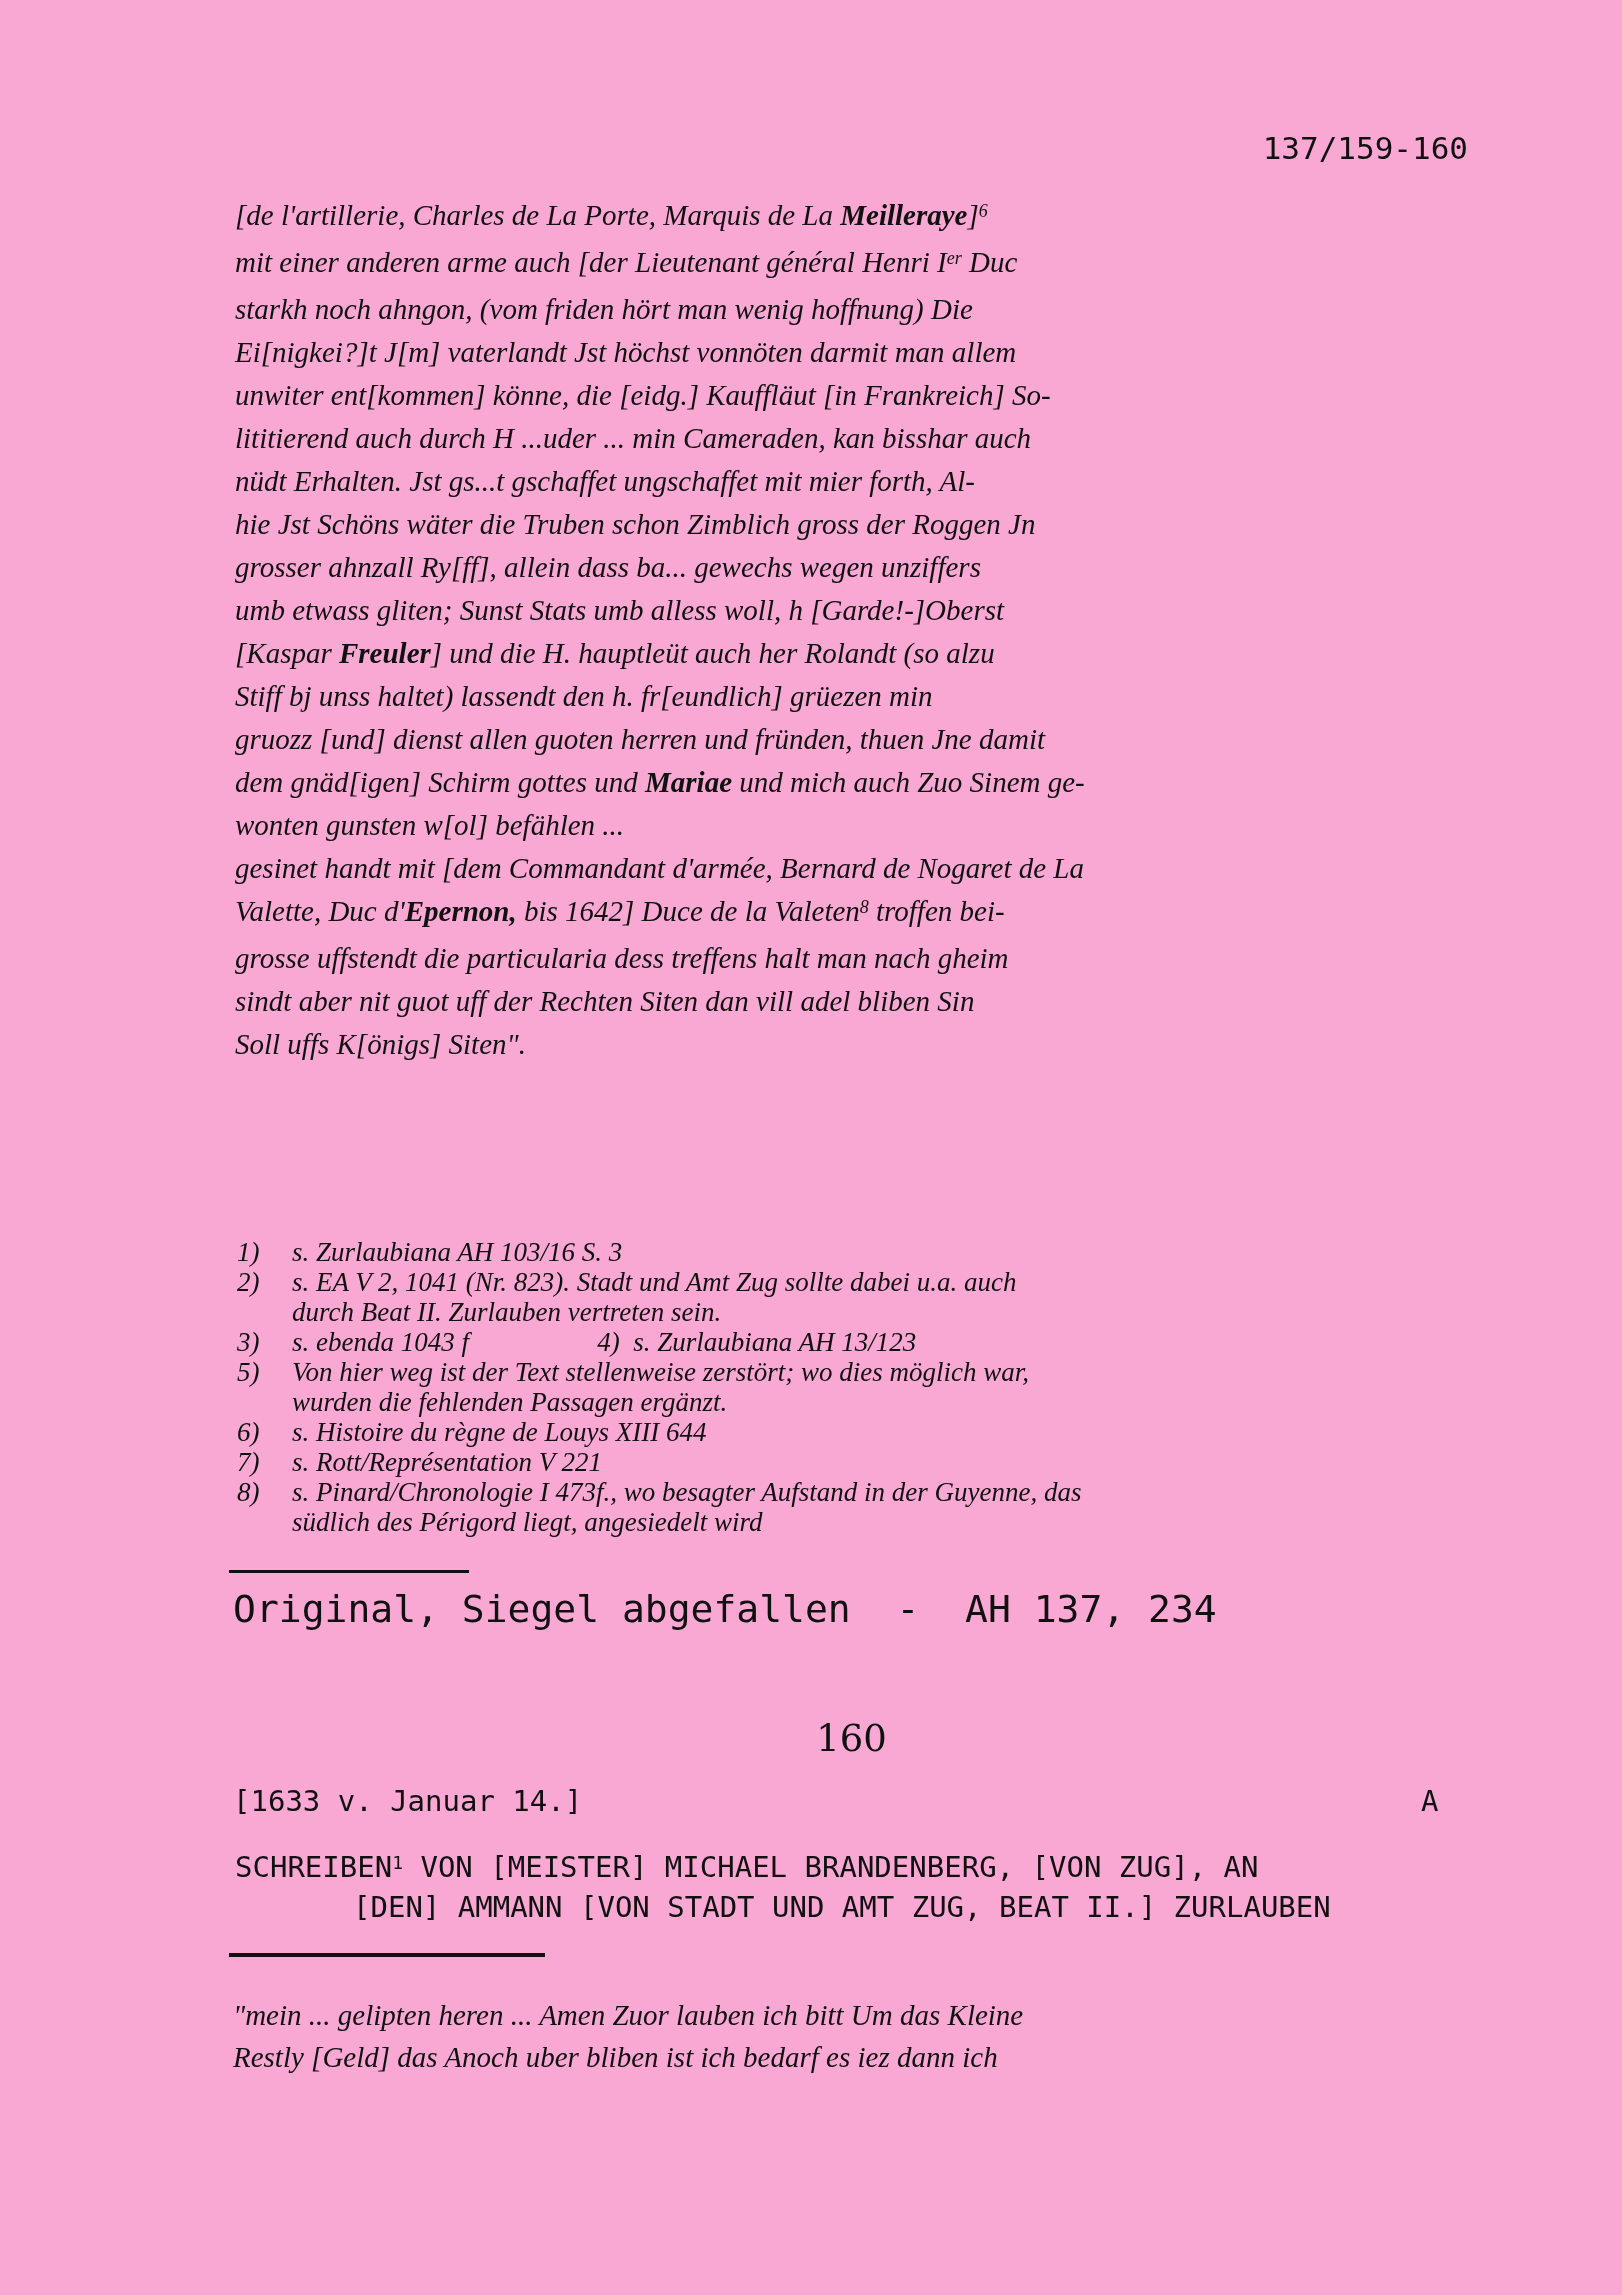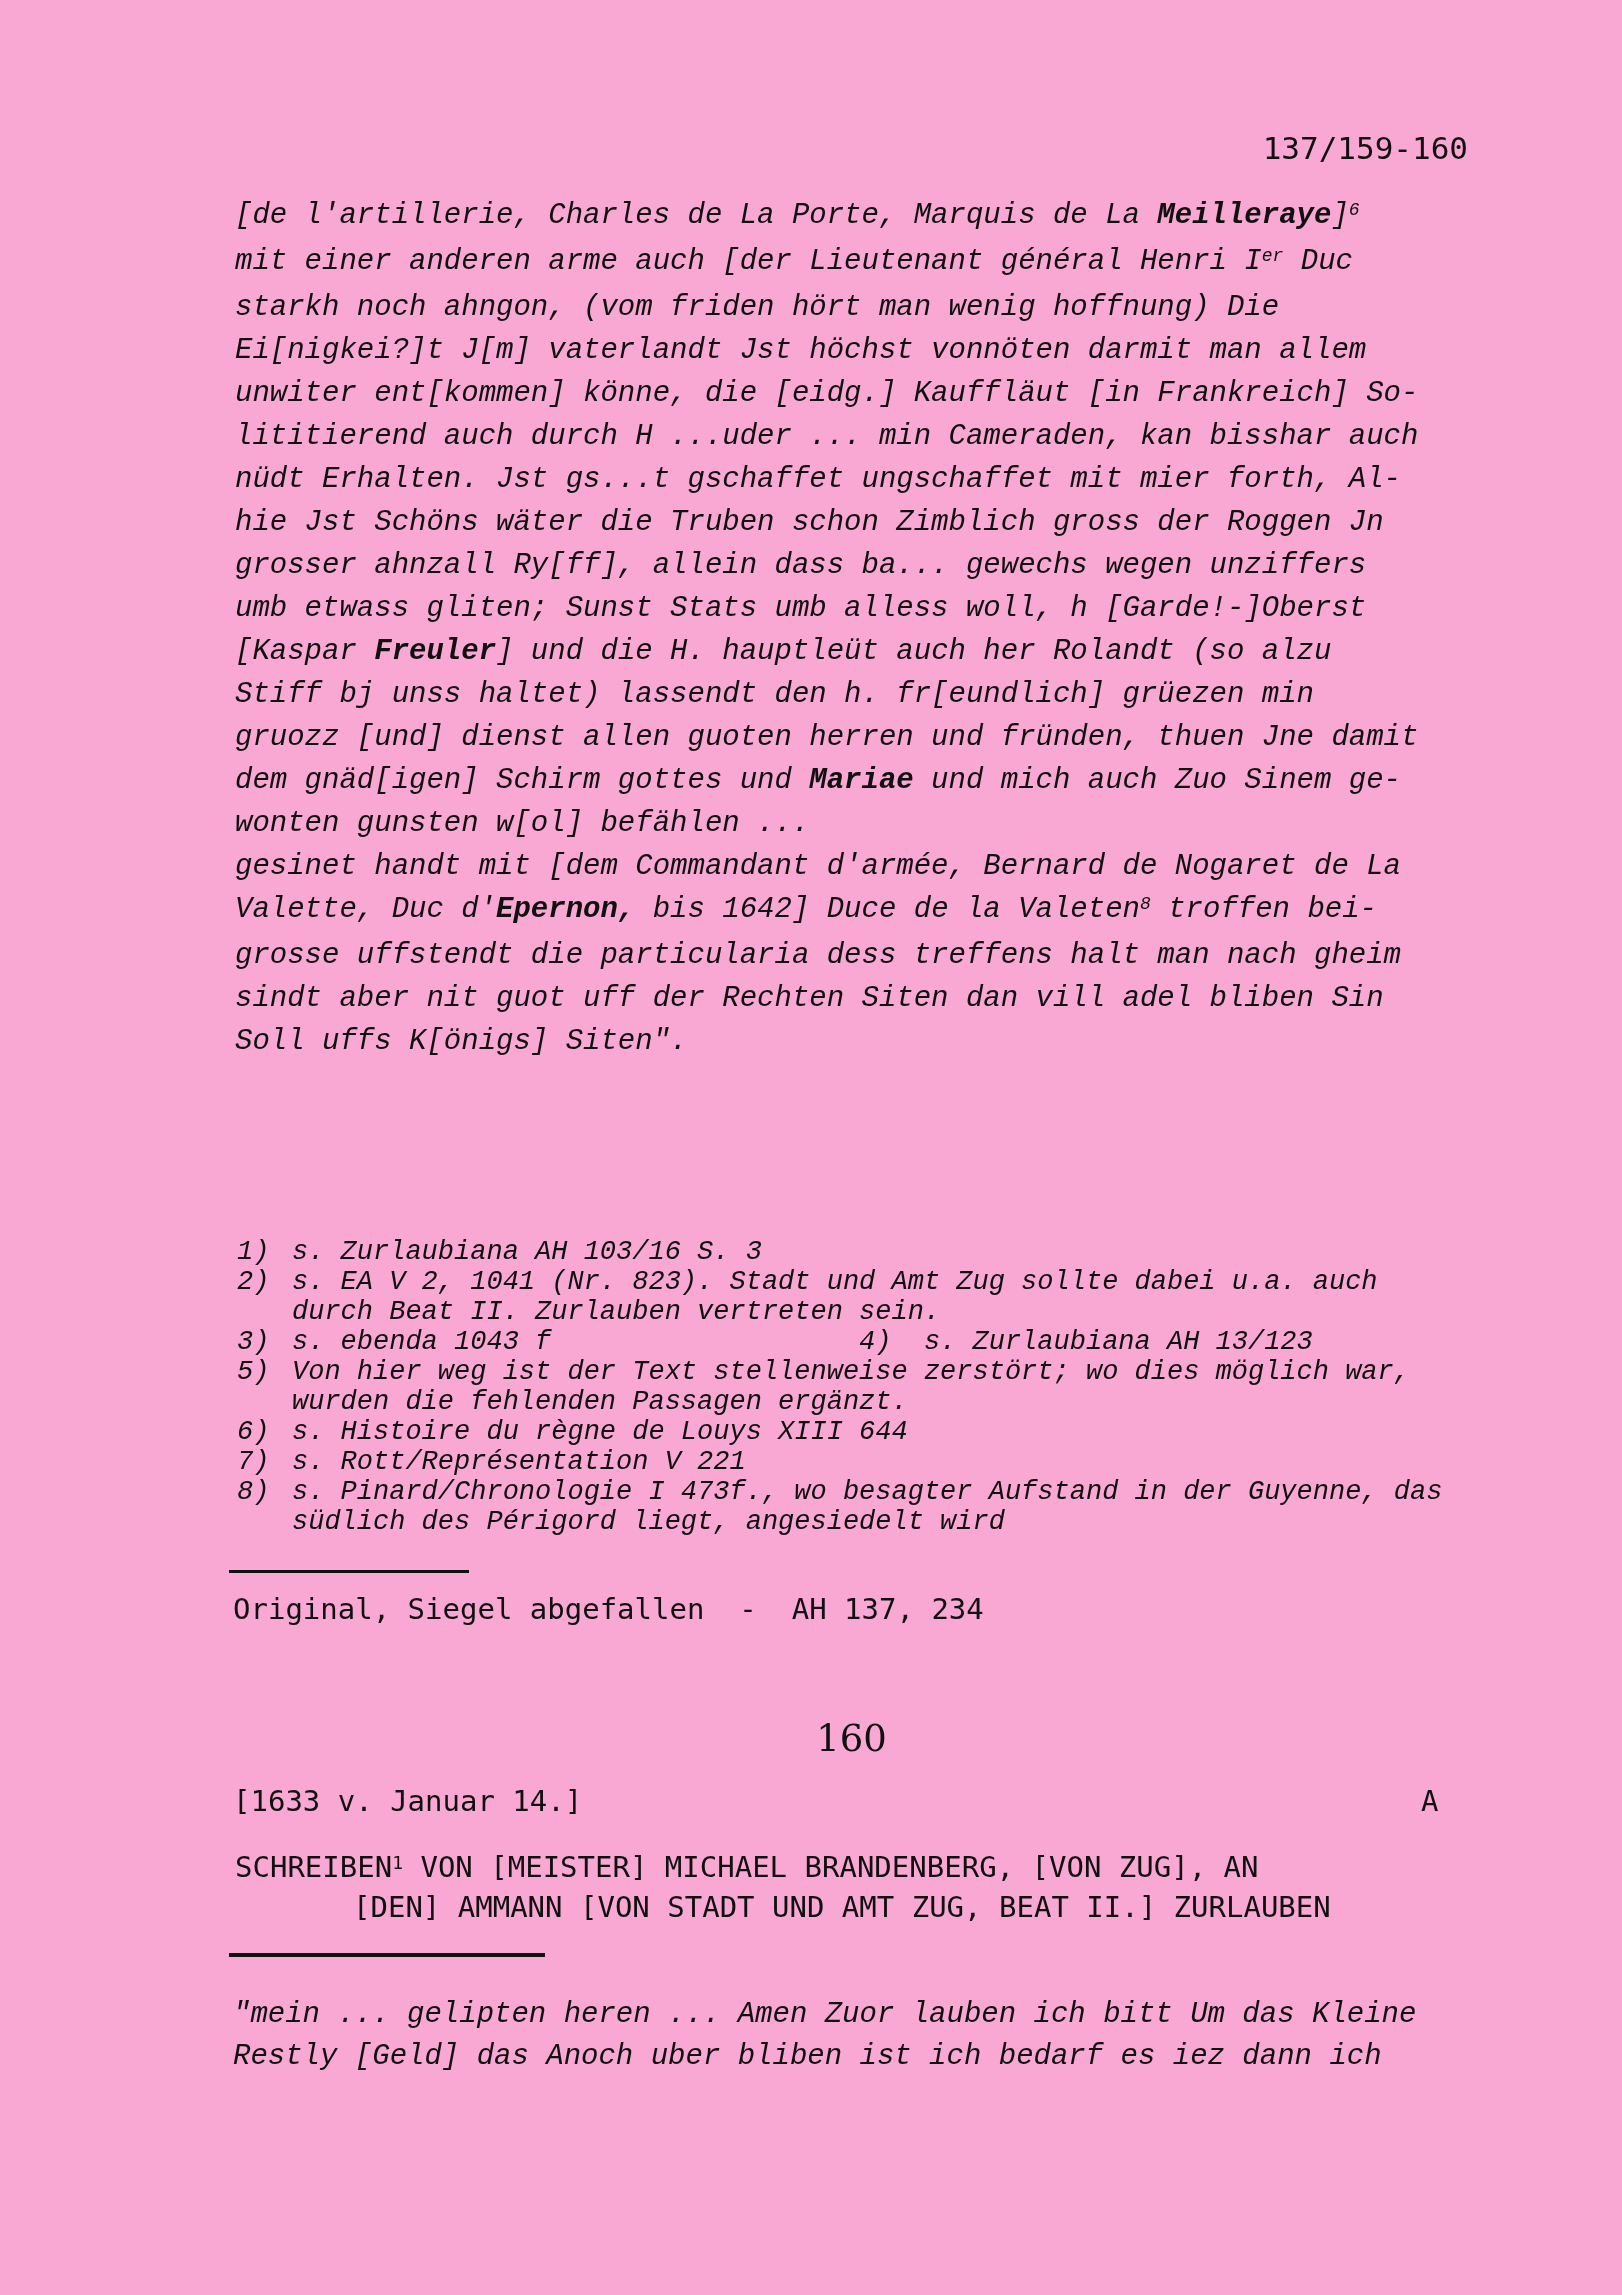--- a/index.html
+++ b/index.html
@@ -4,21 +4,21 @@
 <style>
   html,body{margin:0;padding:0;background:#ffffff;}
   #page{
     position:relative;
     width:1622px;height:2295px;
     background:#f9a8d4;
     color:#111111;
     overflow:hidden;
   }
   .mono-it{
-    font-family:Liberation Mono, monospace;
+    font-family:Liberation Serif, serif;
     font-style:italic;
   }
   .mono-up{
     font-family:"DejaVu Sans Mono","Liberation Mono",monospace;
     font-style:normal;
   }
   .line{white-space:pre;}
   .b{font-weight:bold;}
   .sup{
     font-size:0.62em;
@@ -44,21 +44,21 @@
   .fn-row{display:flex;}
   .fn-num{width:55px;flex:0 0 55px;white-space:pre;}
   .fn-text{white-space:pre;text-align:center;}
   
   #rule-1{
     position:absolute;left:229px;top:1570px;
     width:240px;height:3.2px;background:#111;
   }
   #provenance{
     position:absolute;left:233px;top:1591px;
-    font-size:29px;line-height:36px;white-space:pre;
+    font-size:38px;line-height:36px;white-space:pre;
   }
   
   #section-number{
     position:absolute;left:235px;top:1720px;width:1233px;
     text-align:center;
     font-family:"DejaVu Serif","Liberation Serif",serif;
     font-size:37px;line-height:1;
   }
   #date-line{
     position:absolute;left:233px;top:1783px;

